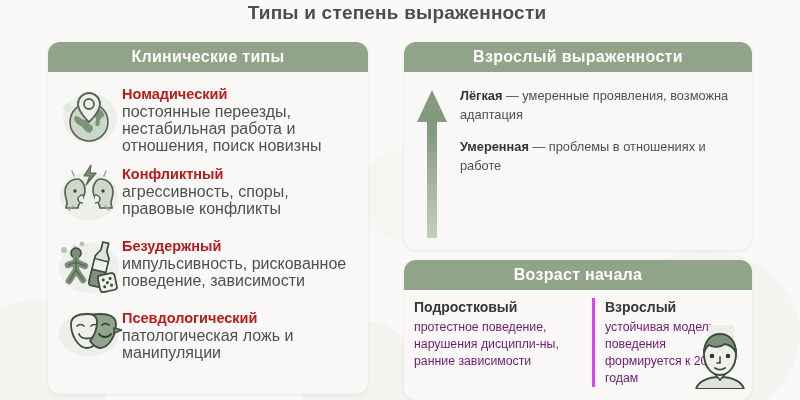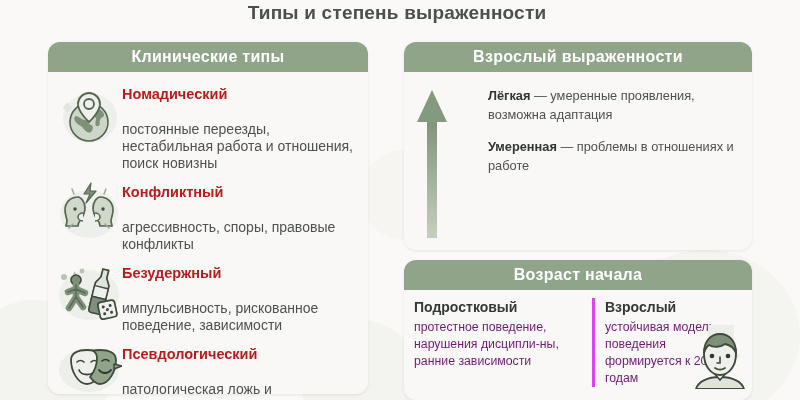--- a/index.html
+++ b/index.html
@@ -43,29 +43,29 @@
     letter-spacing:.3px;
   }
 
   
   #clinical-card{left:48px;top:42px;width:320px;height:352px;}
   #clinical-card .body{padding:4px 0 0 0;}
   .type-row{display:flex;align-items:flex-start;padding:6px 10px 2px 8px;}
   .type-icon{width:66px;min-width:66px;height:64px;position:relative;}
   .type-text{padding-top:4px;}
   .type-title{font-size:14.5px;font-weight:bold;color:#b91c1c;line-height:17px;}
-  .type-desc{font-size:14px;color:#4c524e;line-height:17px;margin-top:18px;}
+  .type-desc{font-size:16px;color:#4c524e;line-height:17px;margin-top:0;}
 
   
   #severity-card{left:404px;top:42px;width:348px;height:208px;}
   #severity-card .body{display:flex;padding:12px 0 0 0;}
   .arrow-wrap{width:56px;min-width:56px;display:flex;justify-content:center;padding-top:4px;}
   .sev-list{padding-top:2px;padding-right:10px;}
   .sev-item{margin-bottom:13px;}
-  .sev-line{font-size:12.8px;line-height:19px;color:#4c524e;margin-left:28px;}
+  .sev-line{font-size:12.8px;line-height:19px;color:#4c524e;}
   .sev-line b{color:#2f3633;font-weight:bold;}
 
   
   #age-card{left:404px;top:260px;width:348px;height:140px;}
   #age-card .body{display:flex;padding:8px 0 0 0;position:relative;}
   .age-col{padding:0 10px;}
   .age-col.left{width:168px;min-width:168px;border-right:3px solid #d946ef;}
   .age-col.right{width:150px;position:relative;}
   .age-title{font-size:14px;font-weight:bold;color:#333a36;line-height:19px;margin-bottom:2px;}
   .age-desc{font-size:12.3px;color:#701a75;line-height:17px;}

